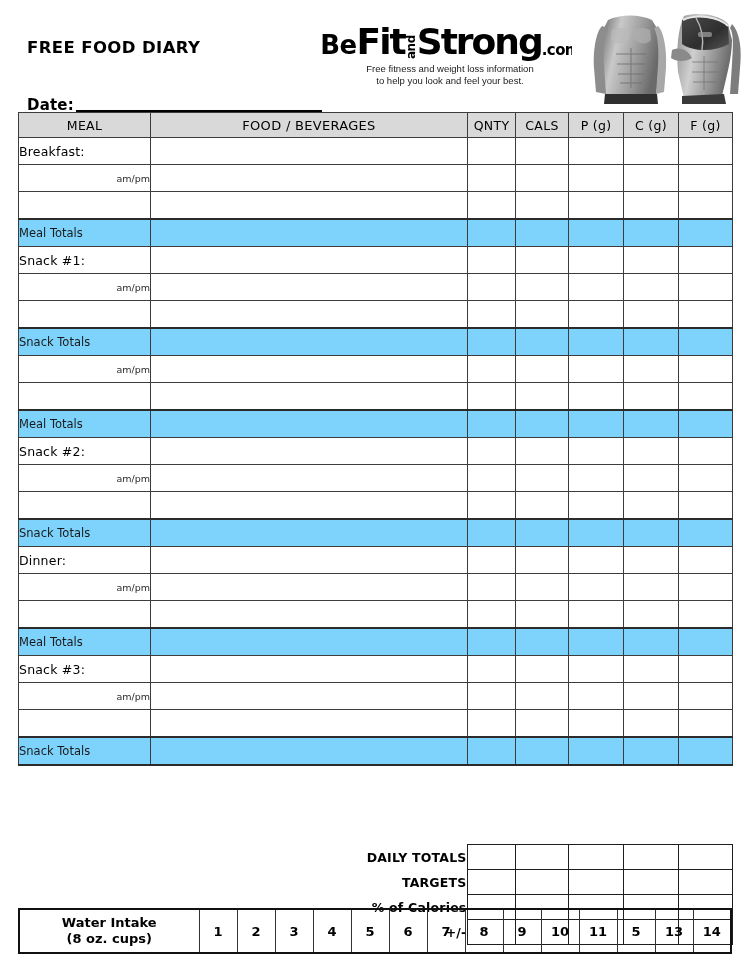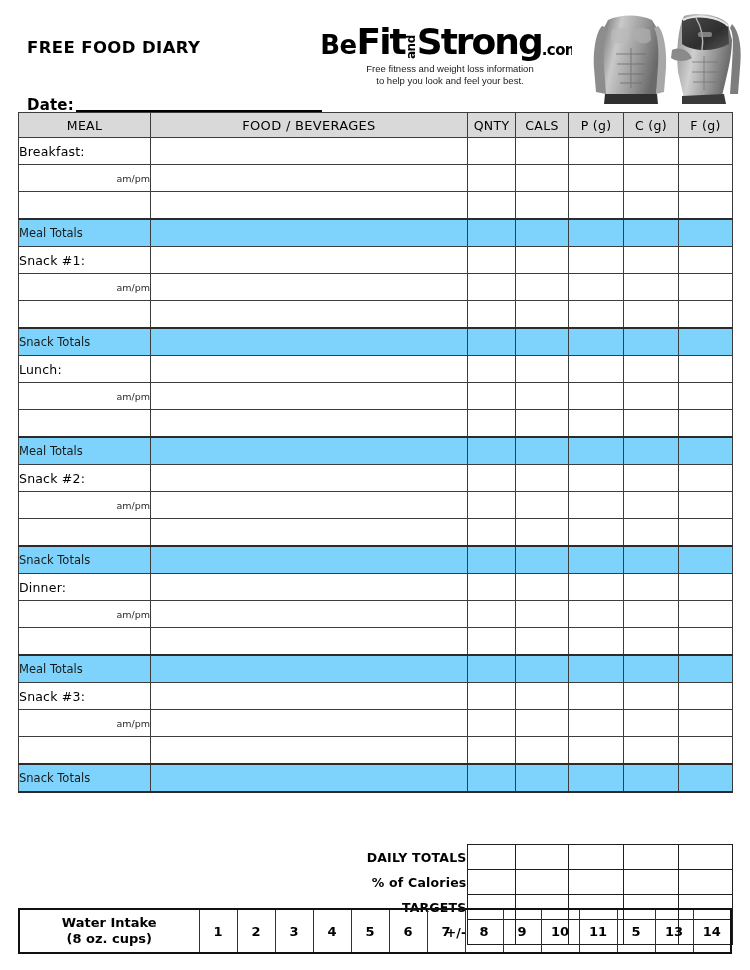--- a/index.html
+++ b/index.html
@@ -426,29 +426,20 @@
           </tr>
           <tr class="r-totals">
             <td class="totals-name">Snack Totals</td>
             <td></td>
             <td></td>
             <td></td>
             <td></td>
             <td></td>
             <td></td>
           </tr>
-          <tr class="r-meal">
-            <td class="meal-name">Lunch:</td>
-            <td></td>
-            <td></td>
-            <td></td>
-            <td></td>
-            <td></td>
-            <td></td>
-          </tr>
           <tr class="r-ampm">
             <td class="ampm">am/pm</td>
             <td></td>
             <td></td>
             <td></td>
             <td></td>
             <td></td>
             <td></td>
           </tr>
           <tr class="r-blank">
@@ -597,30 +588,30 @@
             <td class="sum-label"></td>
             <td class="sum-label">DAILY TOTALS</td>
             <td class="sum-cell"></td>
             <td class="sum-cell"></td>
             <td class="sum-cell"></td>
             <td class="sum-cell"></td>
             <td class="sum-cell"></td>
           </tr>
           <tr>
             <td class="sum-label"></td>
-            <td class="sum-label">% of Calories</td>
+            <td class="sum-label">TARGETS</td>
             <td class="sum-cell"></td>
             <td class="sum-cell"></td>
             <td class="sum-cell"></td>
             <td class="sum-cell"></td>
             <td class="sum-cell"></td>
           </tr>
           <tr>
             <td class="sum-label"></td>
-            <td class="sum-label">TARGETS</td>
+            <td class="sum-label">% of Calories</td>
             <td class="sum-cell"></td>
             <td class="sum-cell"></td>
             <td class="sum-cell"></td>
             <td class="sum-cell"></td>
             <td class="sum-cell"></td>
           </tr>
           <tr>
             <td class="sum-label"></td>
             <td class="sum-label">+/-</td>
             <td class="sum-cell"></td>

